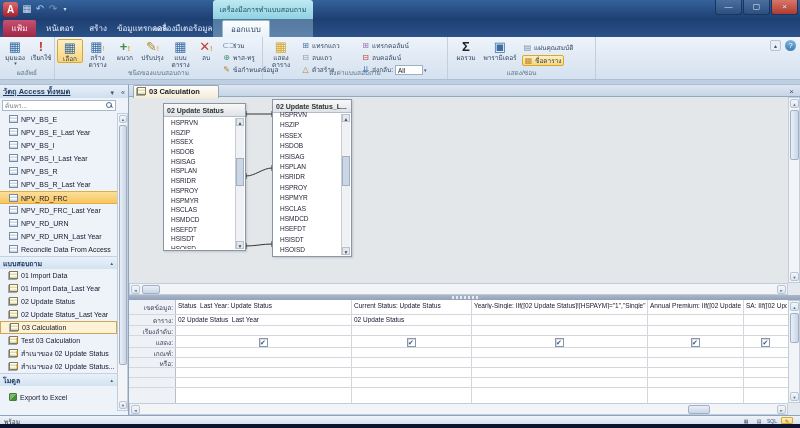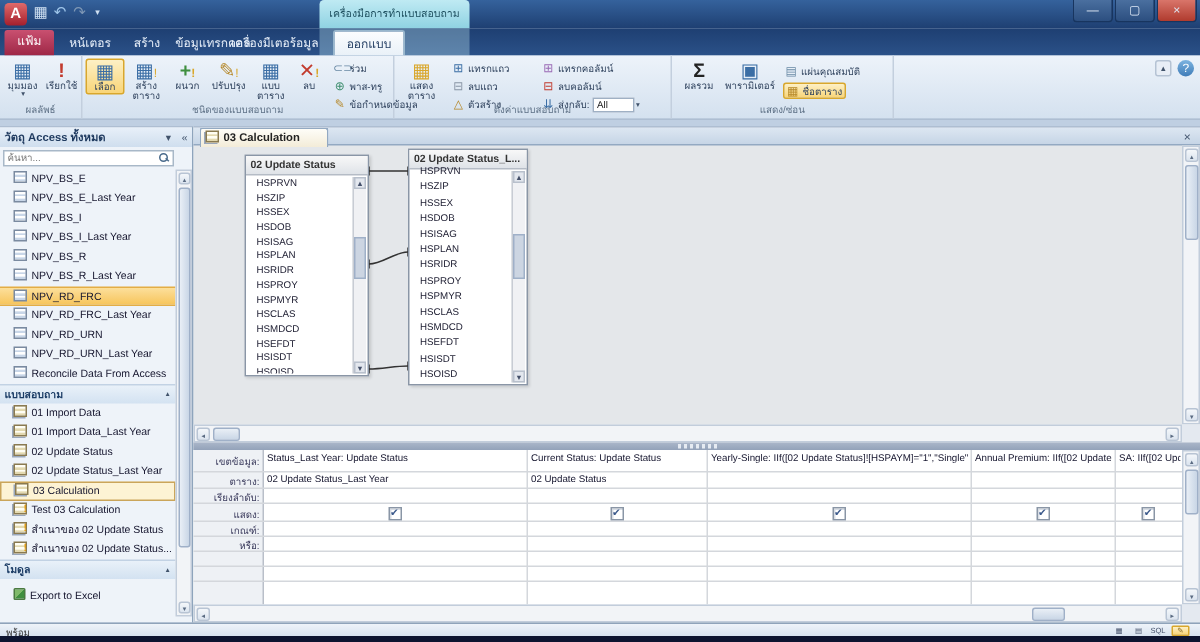--- a/index.html
+++ b/index.html
@@ -20,21 +20,21 @@
   .winctrl{position:absolute;right:2px;top:0;display:flex;}
   .winbtn{width:27px;height:15px;margin-left:1px;font-size:8px;text-align:center;line-height:14px;
     color:#dfe9f6;background:linear-gradient(#4a6f9f,#2c4f80);border:1px solid #18355f;border-top:none;
     border-radius:0 0 3px 3px;}
   .winbtn.close{background:linear-gradient(#d9756a,#b03b2e);}
   
   .tabrow{position:absolute;left:0;top:19px;width:800px;height:18px;
     background:linear-gradient(#1e3f72,#2b5188);}
   .rtab{position:absolute;top:1px;height:17px;line-height:17px;font-size:8px;color:#e8f0fa;
     text-align:center;white-space:nowrap;}
-  .rtab.file{background:linear-gradient(#c95070,#9e2746);border-radius:2px 2px 0 0;color:#fff;font-family:Liberation Mono, monospace;}
+  .rtab.file{background:linear-gradient(#c95070,#9e2746);border-radius:2px 2px 0 0;color:#fff;}
   .ctxzone{position:absolute;left:213px;top:0;width:100px;height:18px;background:rgba(190,230,242,.35);}
   .rtab.active{background:linear-gradient(#fbfdfe,#e9f1f8);color:#1f3a5f;border:1px solid #98b7cd;border-bottom:none;border-radius:2px 2px 0 0;}
   
   .ribbon{position:absolute;left:0;top:37px;width:800px;height:43px;
     background:linear-gradient(#edf3fa,#d4e1ef);border-bottom:1px solid #aebed2;}
   .rgroup{position:absolute;top:0;height:42px;border-right:1px solid #c3cfde;}
   .glabel{position:absolute;bottom:1px;left:0;right:0;text-align:center;font-size:6.5px;color:#5e7186;white-space:nowrap;}
   .bigbtn{position:absolute;top:2px;display:flex;flex-direction:column;align-items:center;
     font-size:6.5px;color:#30435e;text-align:center;line-height:1.1;padding-top:1px;border-radius:2px;}
   .bigbtn .bico{font-size:13px;line-height:14px;height:14px;}
@@ -47,21 +47,21 @@
   .ddm{font-size:5px;color:#41536b;margin-left:1px;}
   .ribright{position:absolute;right:4px;top:3px;display:flex;gap:4px;}
   .helpbtn{width:11px;height:11px;border-radius:50%;background:linear-gradient(#7db4e0,#3f7cb8);
     color:#fff;font-size:8px;text-align:center;line-height:11px;}
   .collbtn{width:11px;height:11px;font-size:6px;color:#41536b;text-align:center;line-height:11px;
     border:1px solid #b5c3d4;border-radius:2px;background:#e8eef6;}
   
   .nav{position:absolute;left:0;top:84px;width:129px;height:331px;background:#eef3f9;border-right:1px solid #8ea4bc;border-top:1px solid #aebed2;}
   .navhdr{position:absolute;left:0;top:0;width:128px;height:13px;
     background:linear-gradient(#e8f0f9,#cfdeee);font-size:7.5px;font-weight:bold;color:#1f3a5f;
-    line-height:13px;padding-left:3px;white-space:nowrap;}
+    line-height:13px;padding-left:3px;white-space:nowrap;text-decoration:underline;}
   .navhdr .hbtn{position:absolute;top:1px;font-weight:normal;font-size:7px;color:#41536b;}
   .search{position:absolute;left:2px;top:15px;width:114px;height:11px;background:#fff;
     border:1px solid #a8b8c8;font-size:6.5px;color:#777;}
   .search input{position:absolute;left:1px;top:0;width:98px;height:9px;border:none;outline:none;font-size:6.5px;color:#555;background:transparent;padding:0 1px;}
   .mag{position:absolute;right:2px;top:1px;width:7px;height:7px;}
   .mag::before{content:"";position:absolute;left:0;top:0;width:4px;height:4px;border:1px solid #4a6b8c;border-radius:50%;}
   .mag::after{content:"";position:absolute;left:4px;top:4px;width:3px;height:1px;background:#4a6b8c;transform:rotate(45deg);}
   .nitem{position:absolute;left:0;width:117px;height:13px;font-size:7px;color:#15152e;
     line-height:13px;white-space:nowrap;overflow:hidden;padding-left:9px;}
   .nitem.sel{background:linear-gradient(#fcdf9b,#f7c55c);border-top:1px solid #e3ad45;border-bottom:1px solid #e3ad45;}

